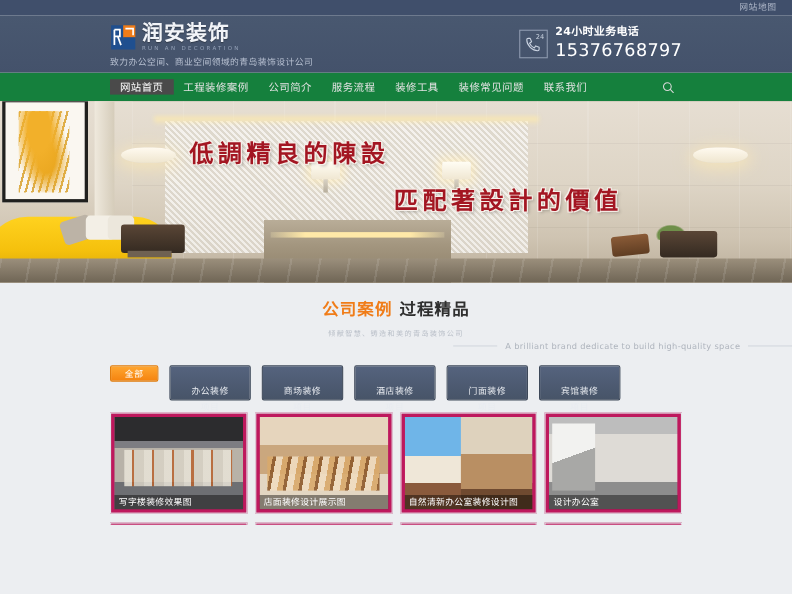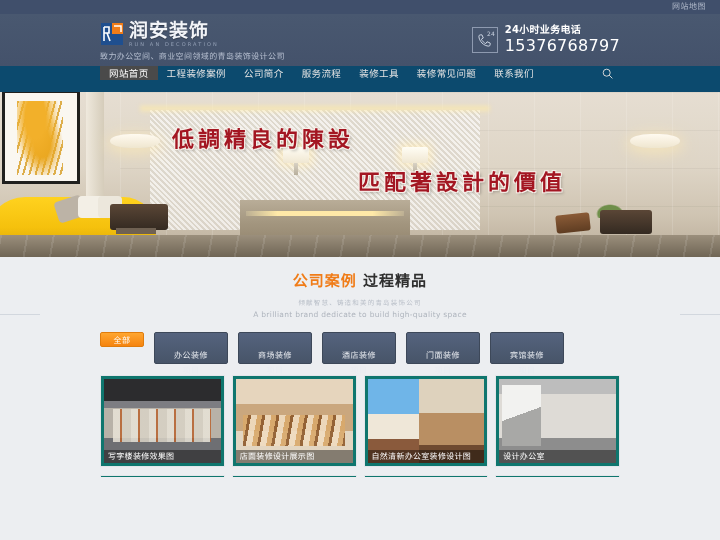--- a/index.html
+++ b/index.html
@@ -61,22 +61,22 @@
   }
   .tel-icon .badge{
     position:absolute;top:2px;right:2px;font-size:6px;color:#c9d2e0;
   }
   .tel-text{display:flex;flex-direction:column;line-height:1.25;}
   .tel-label{font-size:10px;color:#ffffff;font-weight:bold;letter-spacing:.3px;}
   .tel-number{font-size:16px;color:#ffffff;font-weight:normal;letter-spacing:.3px;}
 
   
   .nav{
-    height:26px;background:#0c4a6e;
-    display:flex;align-items:flex-start;
+    height:26px;background:#15803d;
+    display:flex;align-items:center;
   }
   .nav-inner{
     width:520px;margin:0 auto;display:flex;align-items:stretch;
     position:relative;
   }
   .nav-item{
     display:flex;align-items:center;justify-content:center;
     padding:0 9px;color:#e2e2e2;font-size:9.5px;letter-spacing:.4px;
     text-decoration:none;cursor:pointer;white-space:nowrap;
   }
@@ -209,21 +209,21 @@
   .sec-head{text-align:center;}
   .sec-title{
     font-size:15px;font-weight:bold;letter-spacing:1px;line-height:1.1;
   }
   .sec-title .hl{color:#f07c18;}
   .sec-title .dk{color:#2f2f2f;}
   .sec-sub-cn{
     font-size:6.5px;color:#b9bfc8;margin-top:7px;letter-spacing:1.2px;
   }
   .sec-sub-en-wrap{
-    display:flex;align-items:center;justify-content:space-between;gap:7px;margin-top:3px;
+    display:flex;align-items:center;justify-content:flex-end;gap:7px;margin-top:3px;
   }
   .sec-rule{width:40px;height:1px;background:#d2d7de;}
   .sec-sub-en{
     font-size:7.5px;color:#aeb4bd;letter-spacing:.3px;white-space:nowrap;
   }
 
   
   .filters{
     width:520px;margin:13px auto 0;display:flex;gap:10px;
   }
@@ -239,21 +239,21 @@
   }
   .filter.wide{width:74px;padding:15px;}
 
   
   .gallery{
     width:520px;margin:11px auto 0;
     display:grid;grid-template-columns:repeat(4,1fr);
     gap:8px 7px;
   }
   .card{
-    position:relative;height:92px;background:#0f766e;
+    position:relative;height:92px;background:#be185d;
     padding:3px;border:1px solid #e3e6ea;cursor:pointer;overflow:hidden;
   }
   .card-img{position:absolute;left:3px;top:3px;right:3px;bottom:3px;overflow:hidden;}
   .card-cap{
     position:absolute;left:3px;right:3px;bottom:3px;height:13px;
     line-height:13px;font-size:8px;color:#fff;padding-left:4px;
     background:rgba(0,0,0,.42);letter-spacing:.3px;white-space:nowrap;
     overflow:hidden;
   }
 

